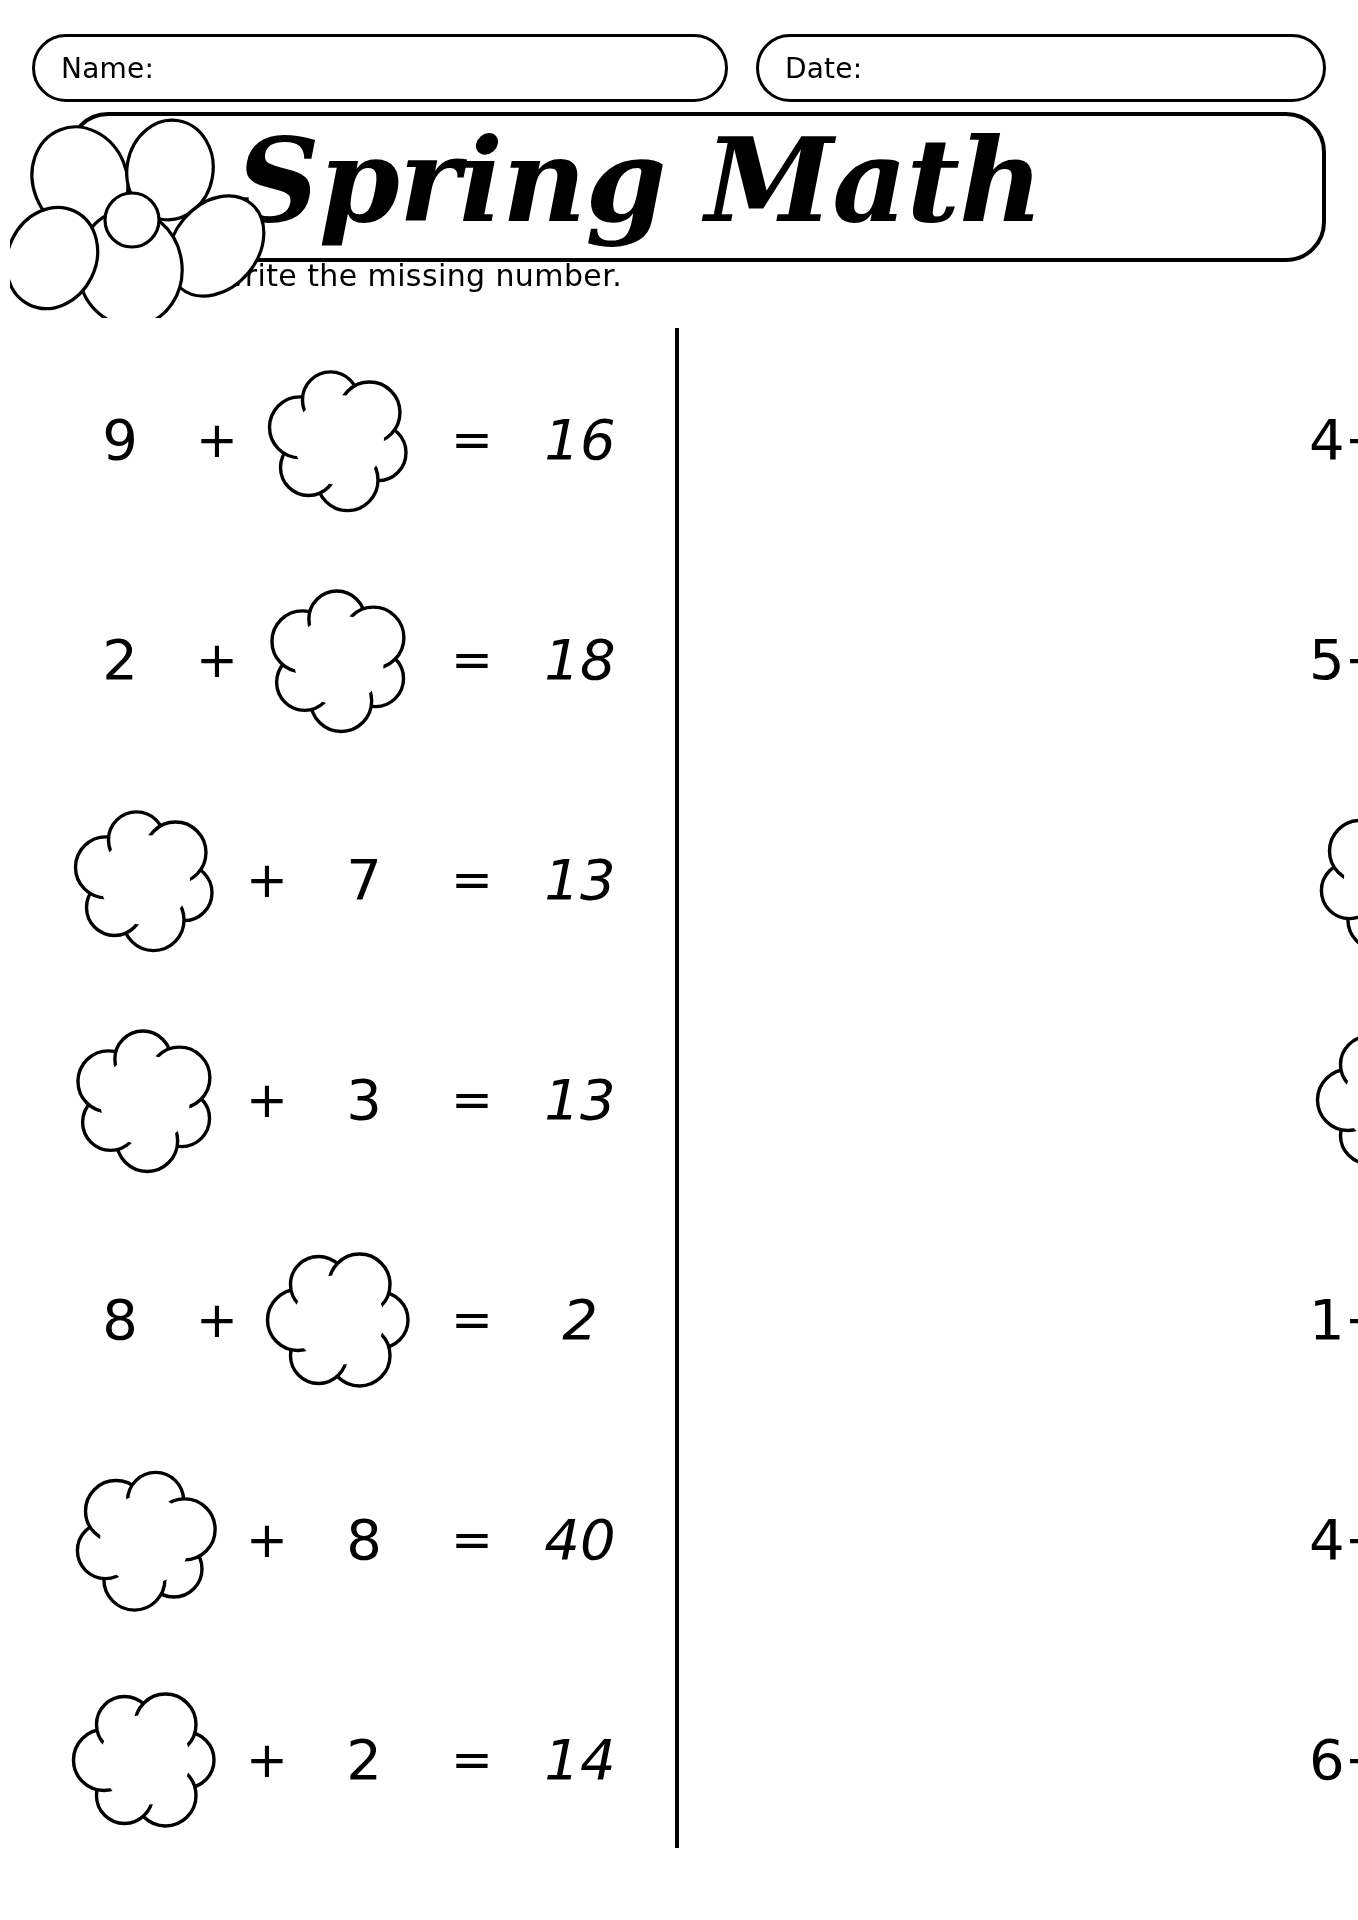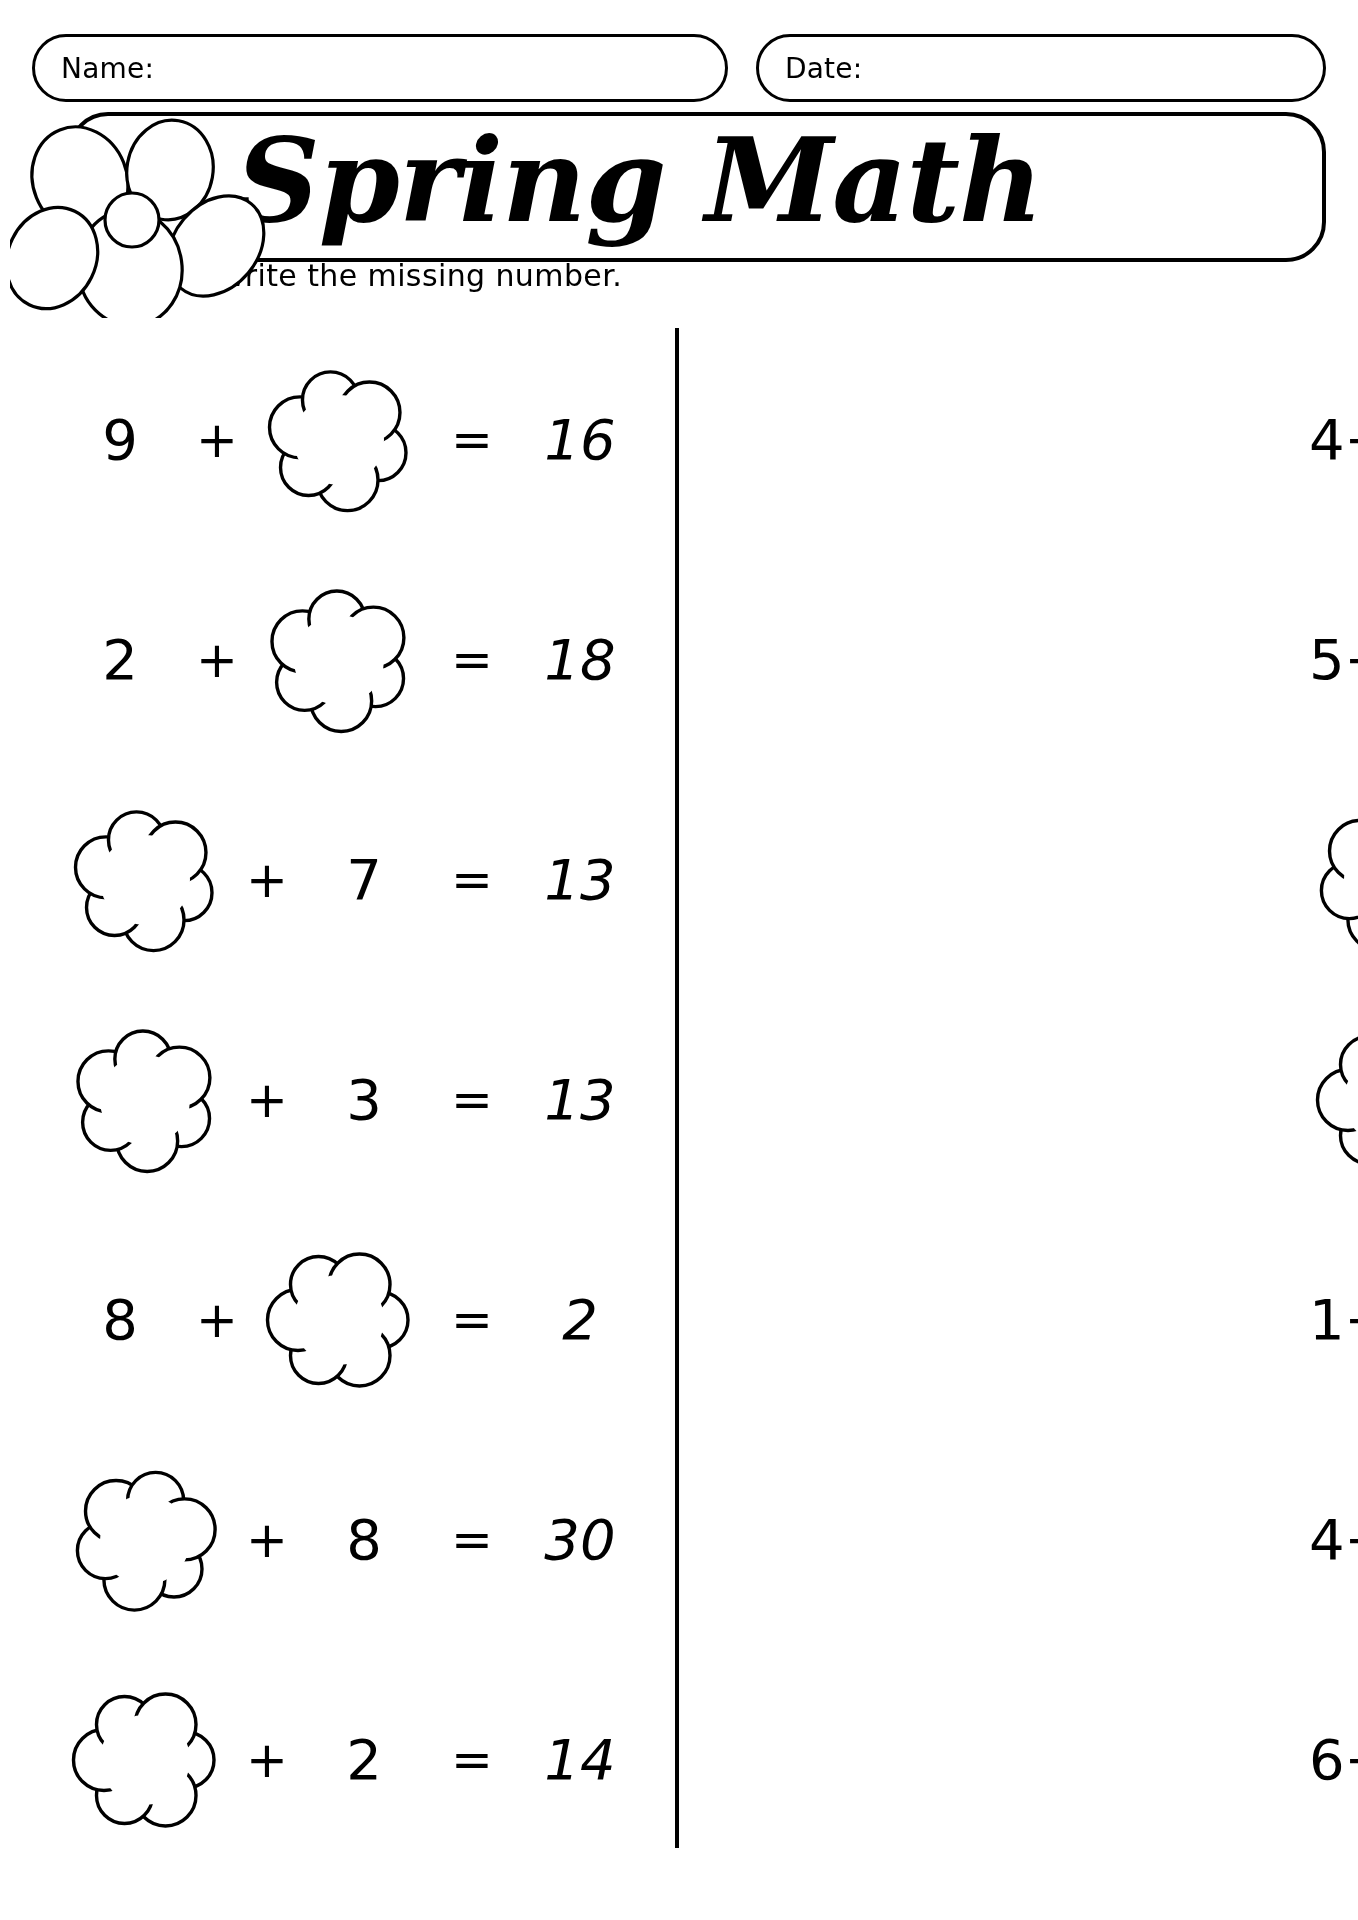--- a/index.html
+++ b/index.html
@@ -306,21 +306,21 @@
           <div class="slot slot-op">
             <span class="op">+</span>
           </div>
           <div class="slot slot-a">
             <span class="num">8</span>
           </div>
           <div class="slot slot-eq">
             <span class="op">=</span>
           </div>
           <div class="slot slot-res">
-            <span class="num">30</span>
+            <span class="num">40</span>
           </div>
         </div>
         <div class="problem">
           <div class="slot slot-b">
             <svg class="blank-flower" viewBox="0 0 160 160">
               <g fill="#ffffff" stroke="#000000" stroke-width="3.4">
                 <circle cx="121.00" cy="80.00" r="28.00"></circle>
                 <circle cx="100.50" cy="115.51" r="30.50"></circle>
                 <circle cx="59.50" cy="115.51" r="28.00"></circle>
                 <circle cx="39.00" cy="80.00" r="30.50"></circle>

